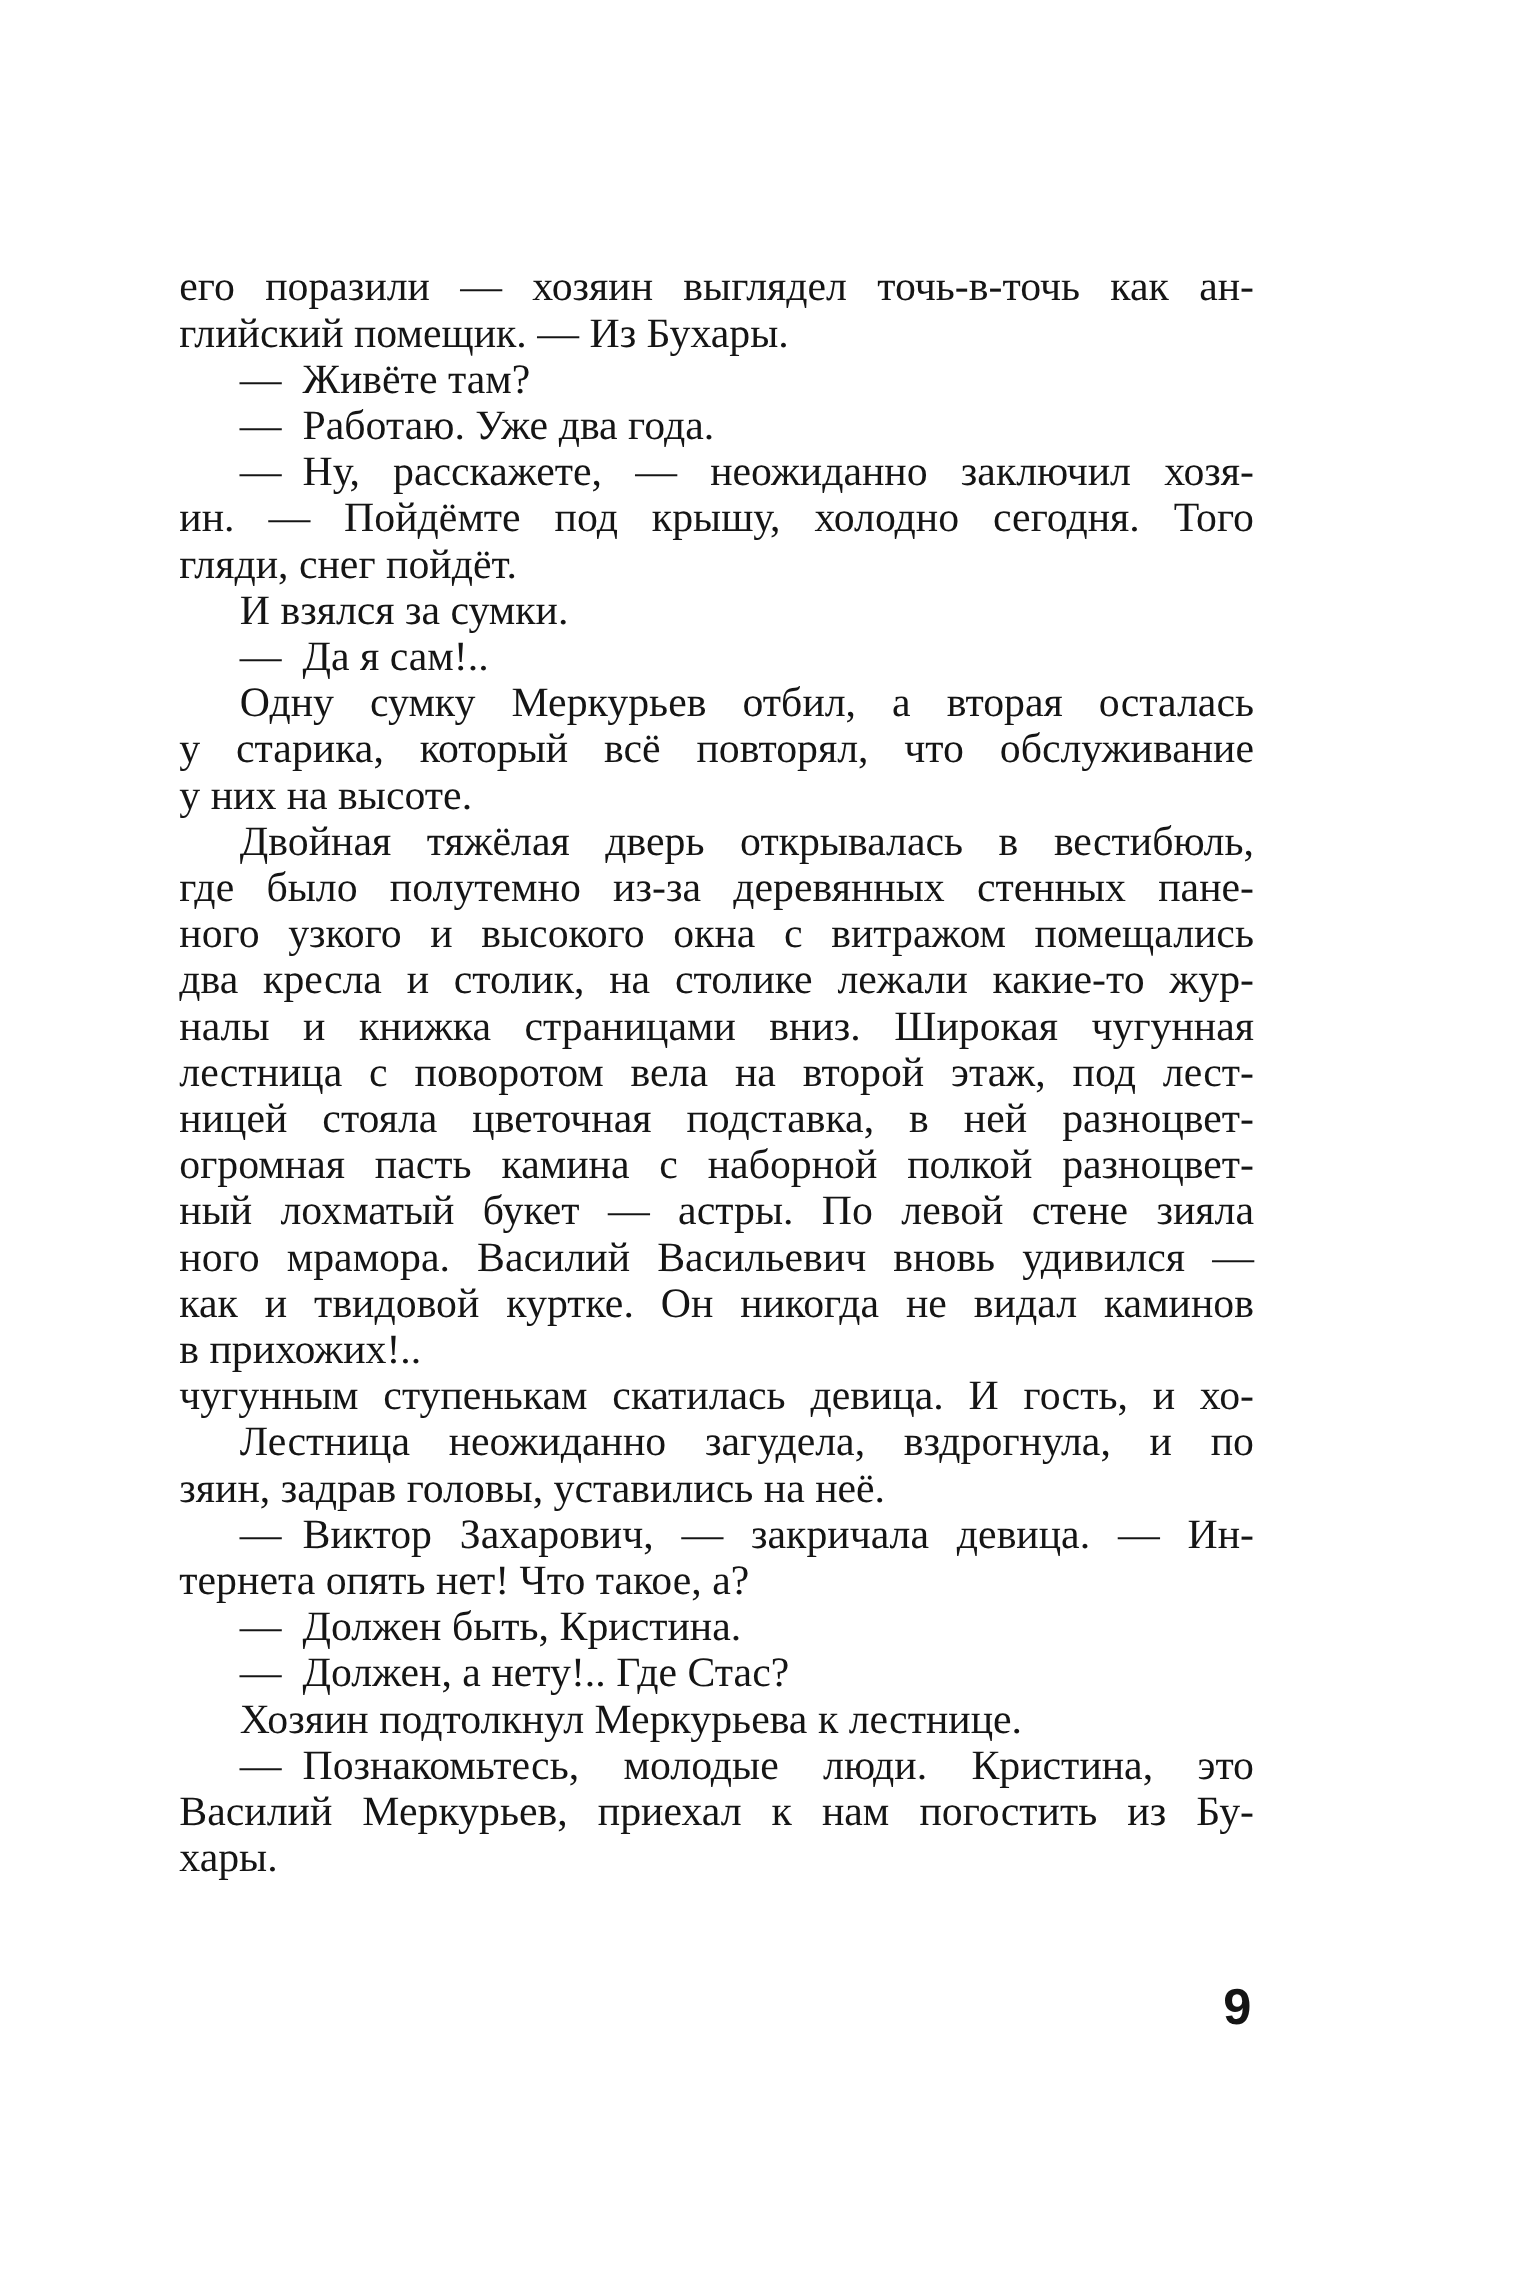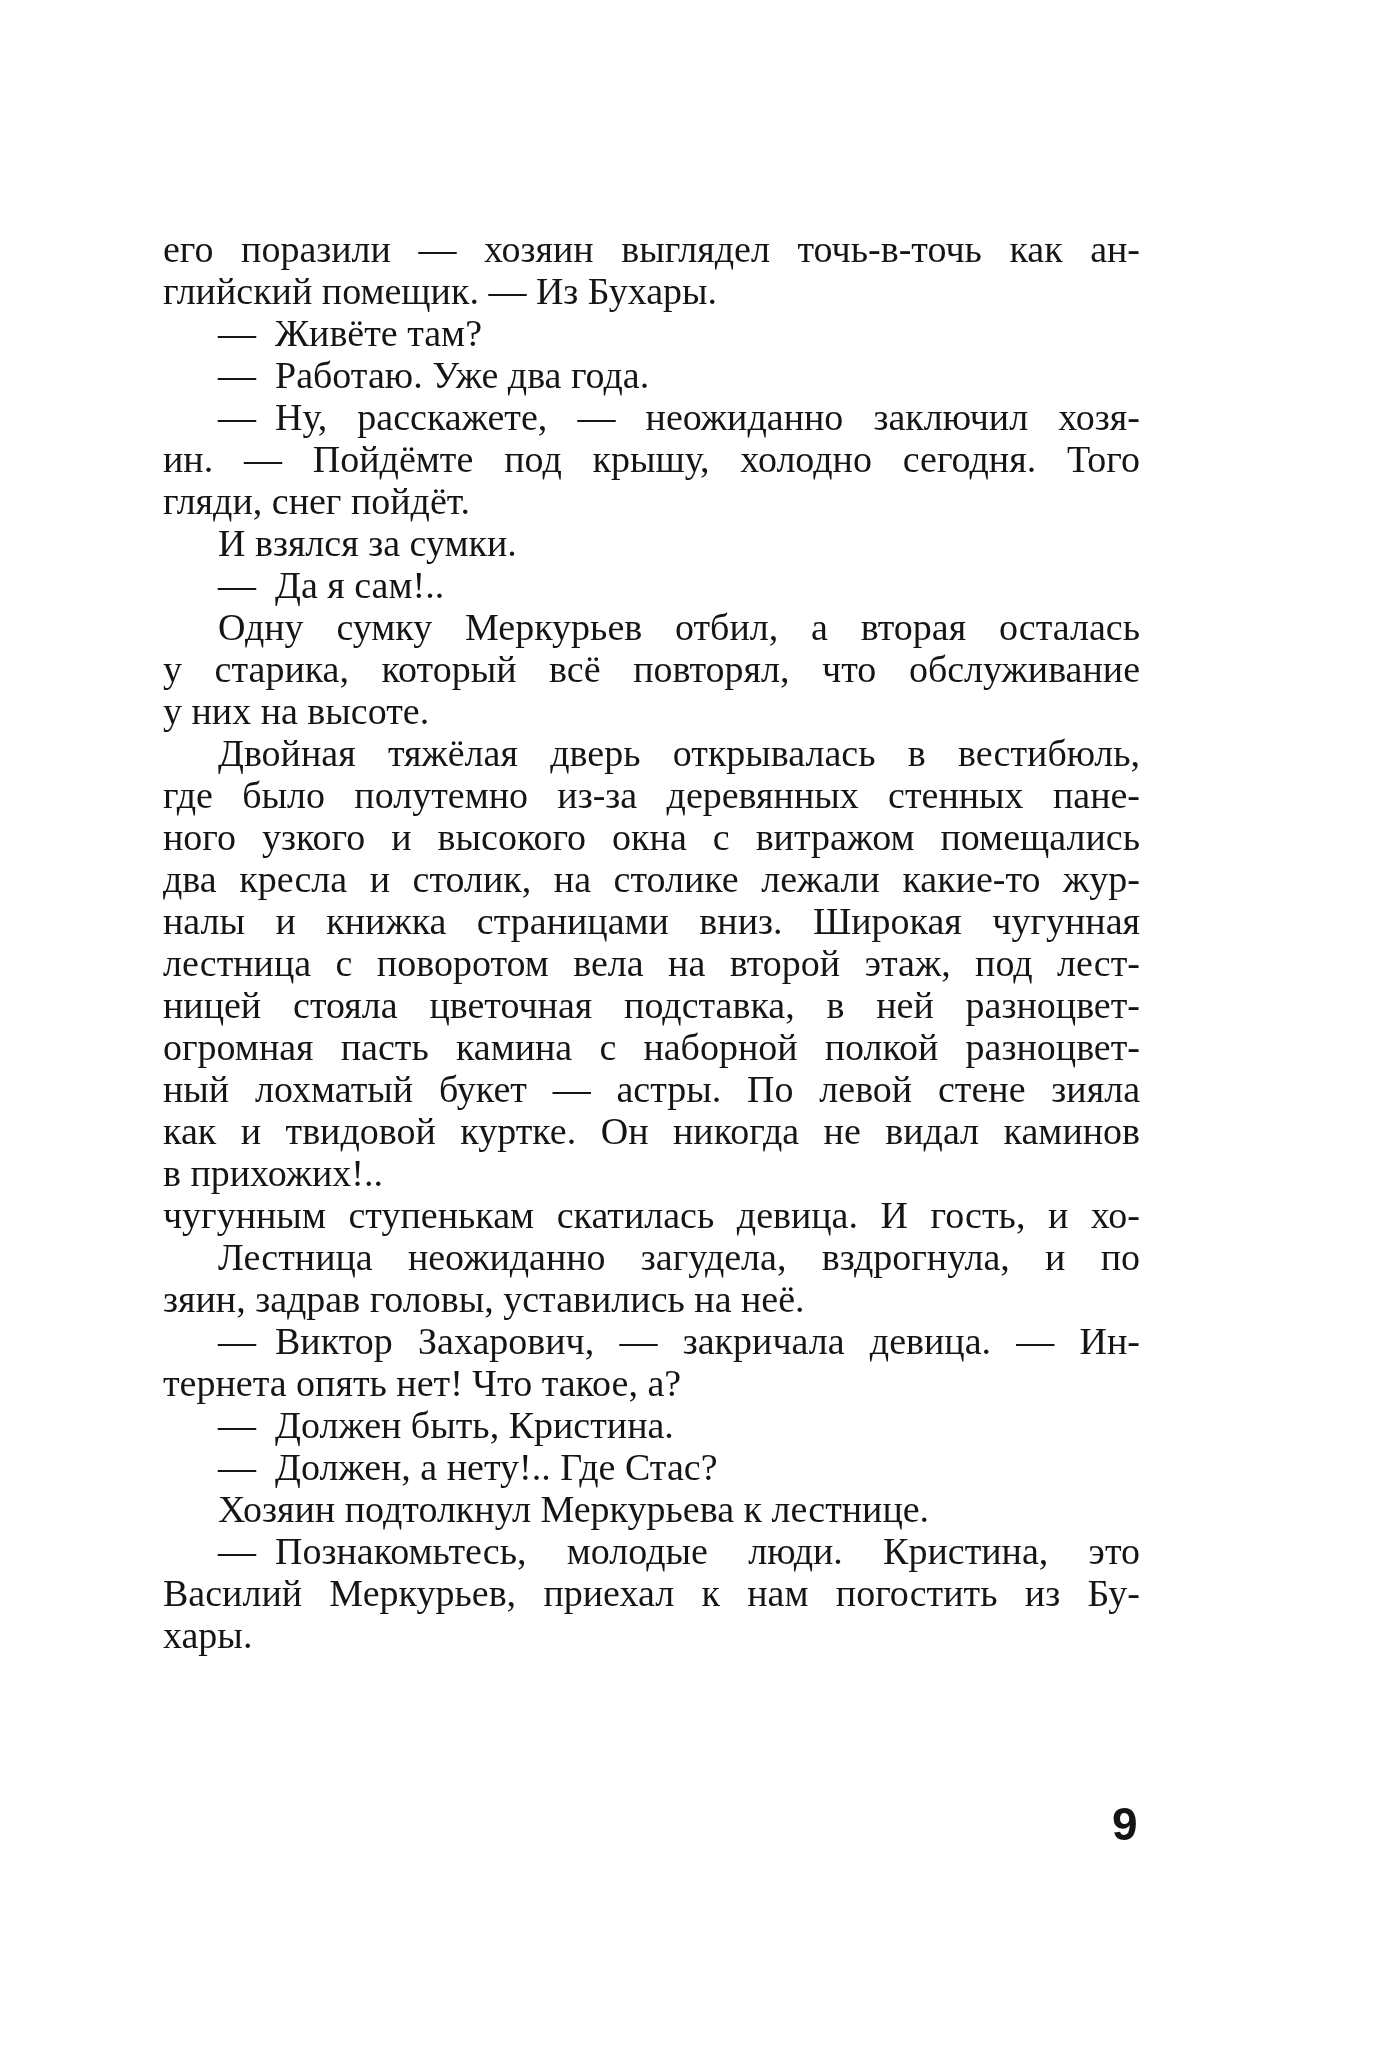--- a/index.html
+++ b/index.html
@@ -14,21 +14,21 @@
     overflow: hidden;
   }
   .page {
     position: absolute;
     inset: 0;
     background: #ffffff;
   }
   .text-block {
     position: absolute;
     left: 163px;
-    top: 228px;
+    top: 240px;
     width: 977px;
     color: #151515;
     font-family: "Liberation Serif", "DejaVu Serif", serif;
     font-size: 38px;
     line-height: 42px;
   }
   .line {
     text-align: justify;
     text-align-last: left;
   }
@@ -68,20 +68,21 @@
       <div class="line">у них на высоте.</div>
       <div class="line indent just">Двойная тяжёлая дверь открывалась в вестибюль,</div>
       <div class="line just">где было полутемно из-за деревянных стенных пане-</div>
       <div class="line just">ного узкого и высокого окна с витражом помещались</div>
       <div class="line just">два кресла и столик, на столике лежали какие-то жур-</div>
       <div class="line just">налы и книжка страницами вниз. Широкая чугунная</div>
       <div class="line just">лестница с поворотом вела на второй этаж, под лест-</div>
       <div class="line just">ницей стояла цветочная подставка, в ней разноцвет-</div>
       <div class="line just">огромная пасть камина с наборной полкой разноцвет-</div>
       <div class="line just">ный лохматый букет — астры. По левой стене зияла</div>
+      <div class="line just">ного мрамора. Василий Васильевич вновь удивился —</div>
       <div class="line just">как и твидовой куртке. Он никогда не видал каминов</div>
       <div class="line">в прихожих!..</div>
       <div class="line just">чугунным ступенькам скатилась девица. И гость, и хо-</div>
       <div class="line indent just">Лестница неожиданно загудела, вздрогнула, и по</div>
       <div class="line">зяин, задрав головы, уставились на неё.</div>
       <div class="line indent just">— Виктор Захарович, — закричала девица. — Ин-</div>
       <div class="line">тернета опять нет! Что такое, а?</div>
       <div class="line indent">— Должен быть, Кристина.</div>
       <div class="line indent">— Должен, а нету!.. Где Стас?</div>
       <div class="line indent">Хозяин подтолкнул Меркурьева к лестнице.</div>

